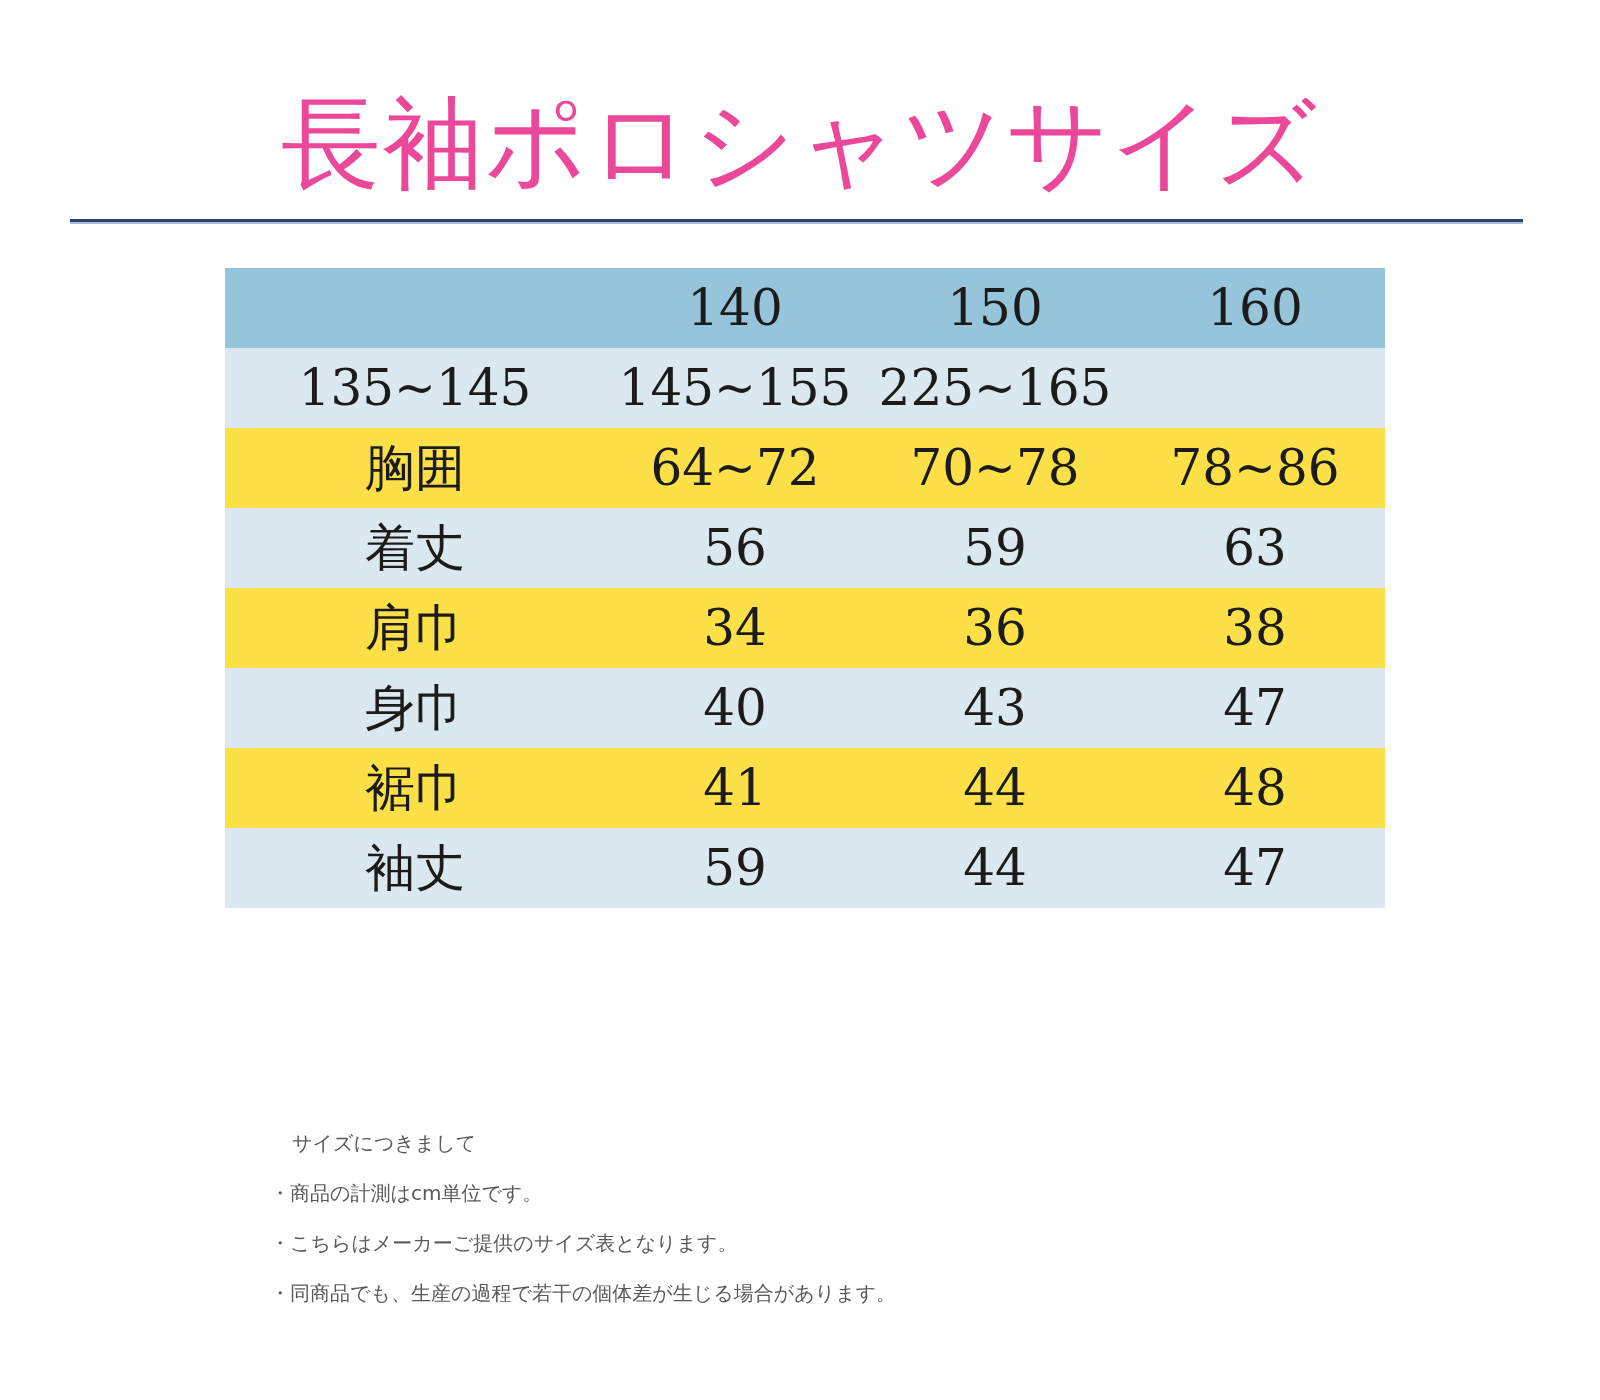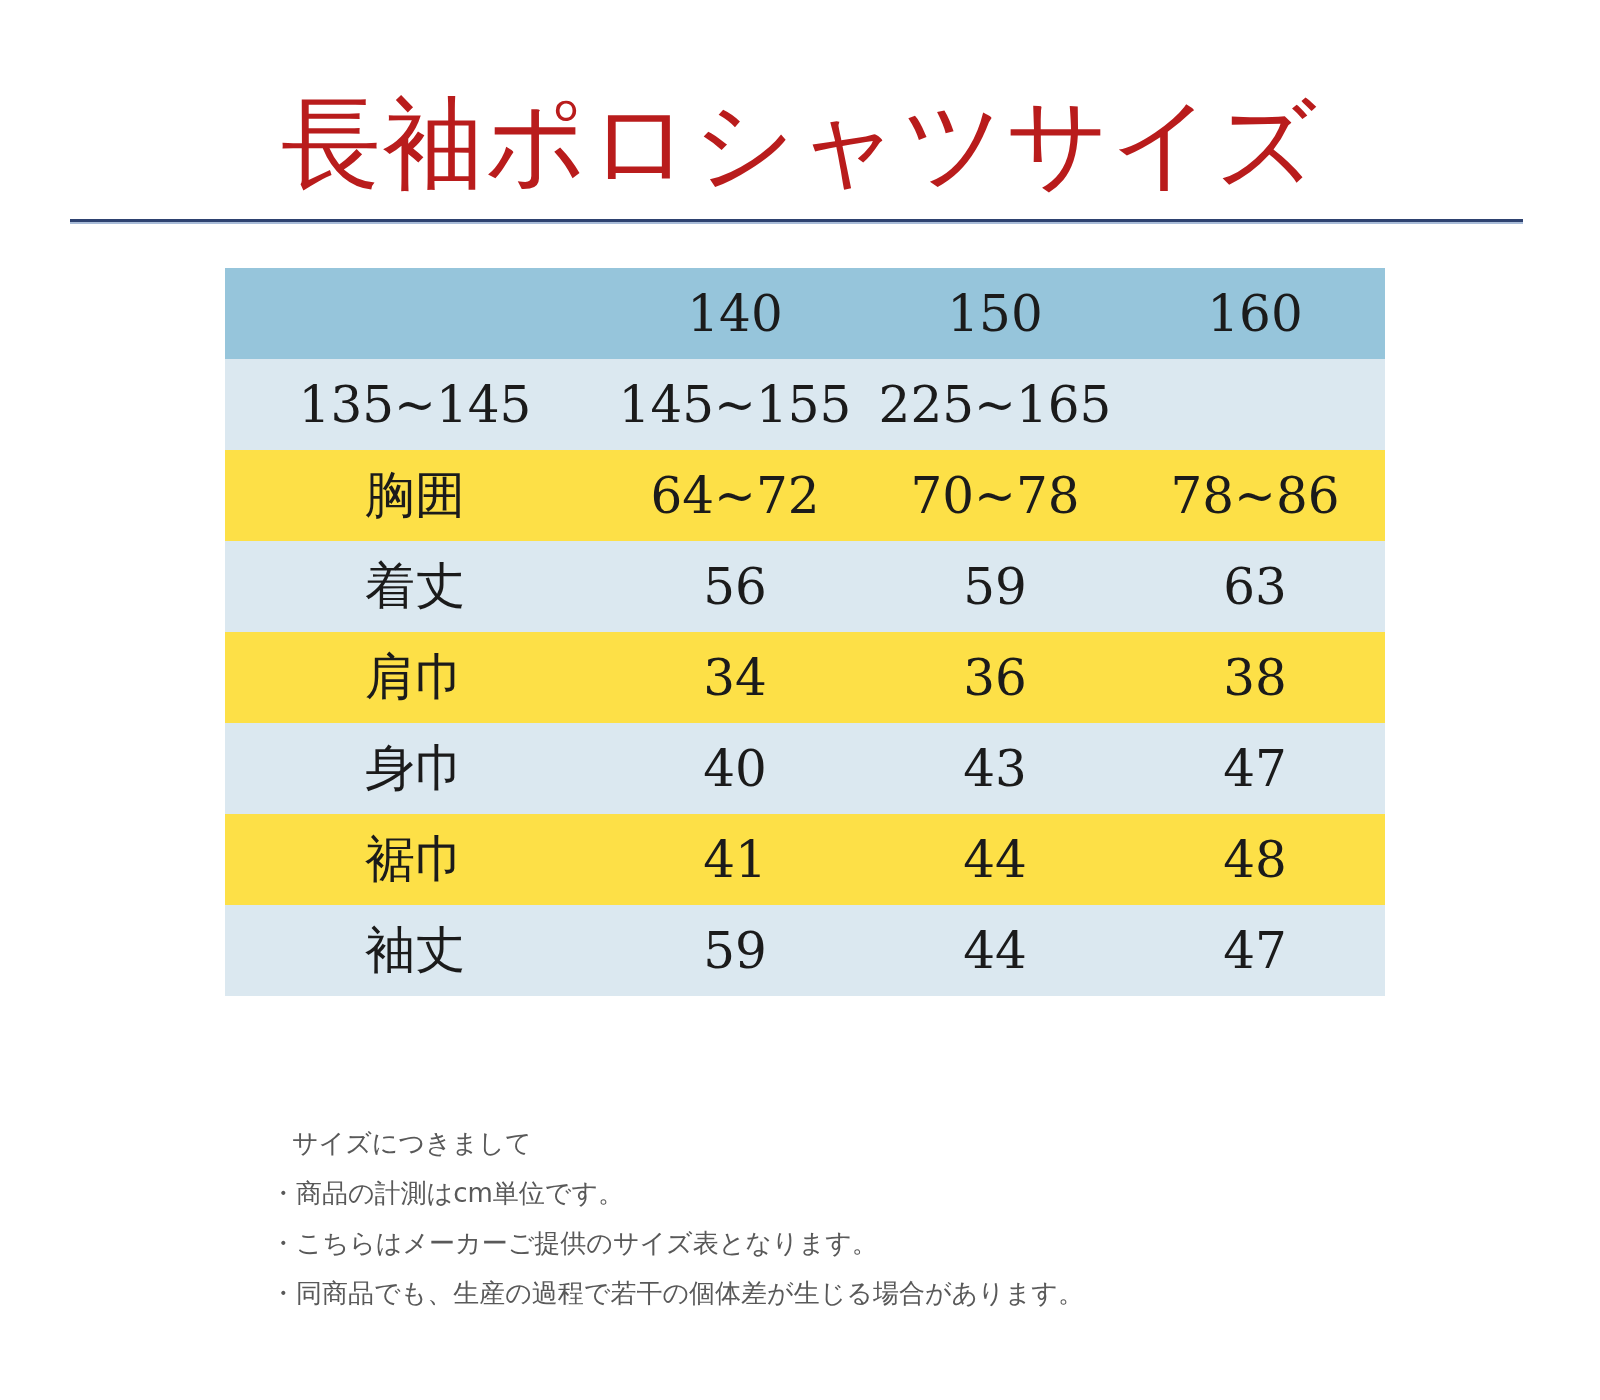--- a/index.html
+++ b/index.html
@@ -17,21 +17,21 @@
   .title {
     position: absolute;
     top: 78px;
     left: 0;
     width: 100%;
     height: 132px;
     line-height: 132px;
     text-align: center;
     font-size: 100px;
     font-weight: 400;
-    color: #b91c1c;
+    color: #ec4899;
     letter-spacing: 2px;
     font-family: "DejaVu Serif", "Liberation Serif", serif;
   }
   .title-rule {
     position: absolute;
     top: 219px;
     left: 70px;
     width: 1453px;
     height: 3px;
     background: #2e4270;
@@ -41,41 +41,41 @@
   
   .size-table {
     position: absolute;
     top: 268px;
     left: 225px;
     width: 1160px;
   }
   .trow {
     display: grid;
     grid-template-columns: 380px 260px 260px 260px;
-    height: 91px;
+    height: 80px;
     align-items: center;
   }
   .trow.header { background: #96c5db; }
   .trow.alt    { background: #dbe8f0; }
   .trow.plain  { background: #fde047; }
   .tcell {
     text-align: center;
     font-size: 50px;
     color: #1b1b1b;
     font-family: "DejaVu Serif", "Liberation Serif", serif;
     white-space: nowrap;
   }
 
   
   .notes {
     position: absolute;
     top: 1118px;
     left: 270px;
     font-family: "DejaVu Sans", "Liberation Sans", sans-serif;
-    font-size: 26px;
+    font-size: 20px;
     line-height: 50px;
     color: #595959;
   }
   .notes .heading { padding-left: 22px; }
   .notes .note { padding-left: 0; }
 </style>
 </head>
 <body>
 
 <div class="page">

